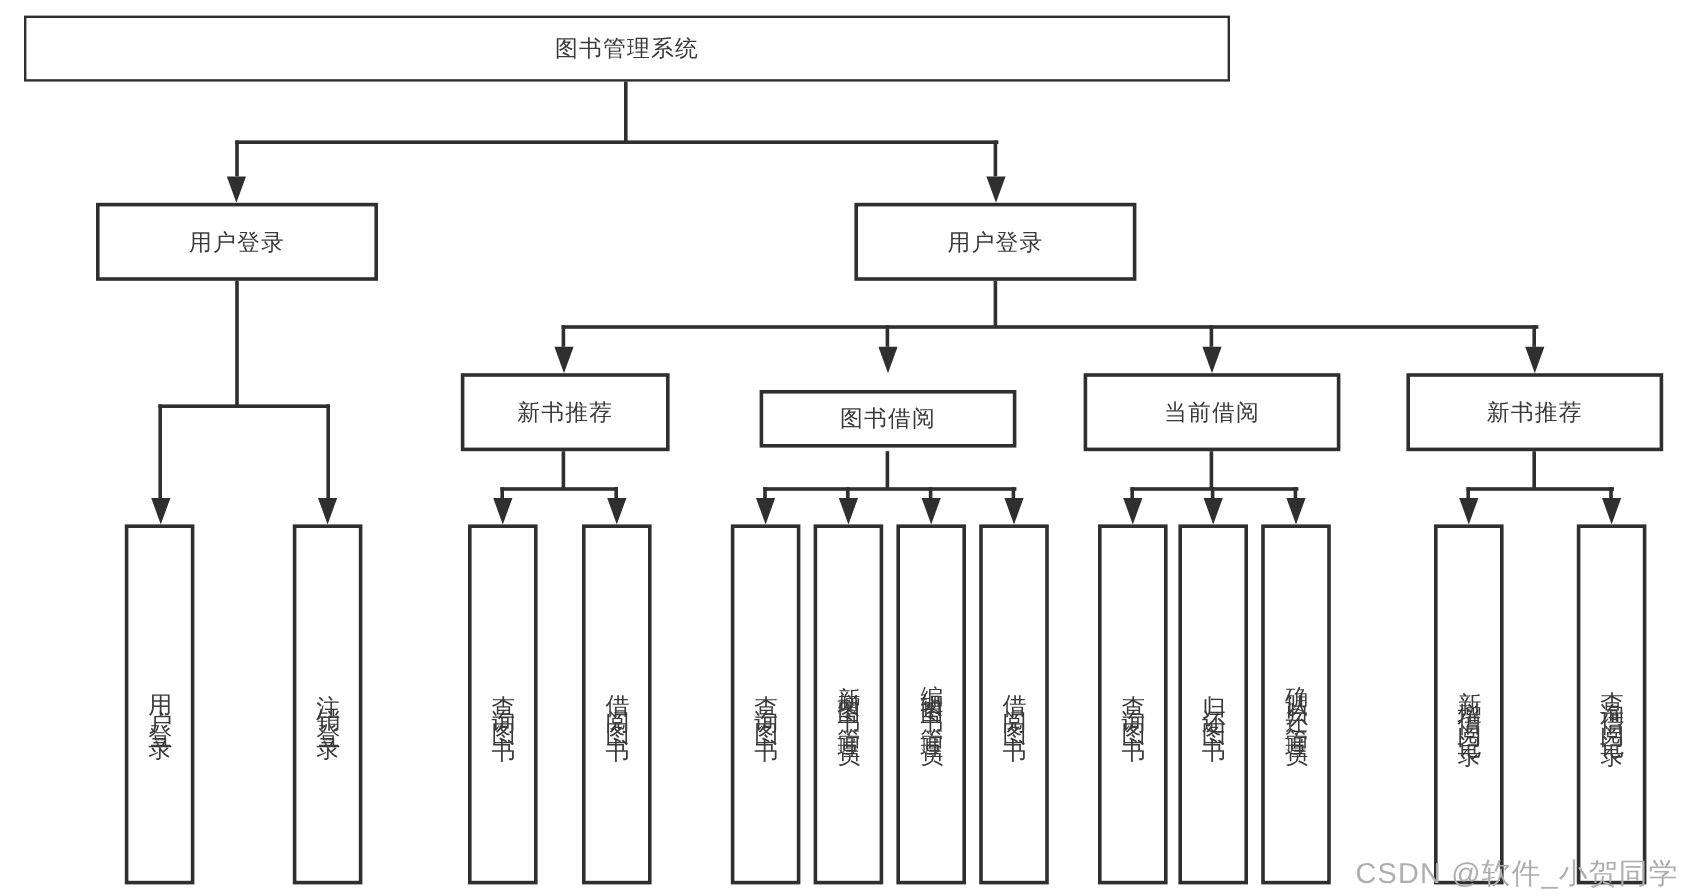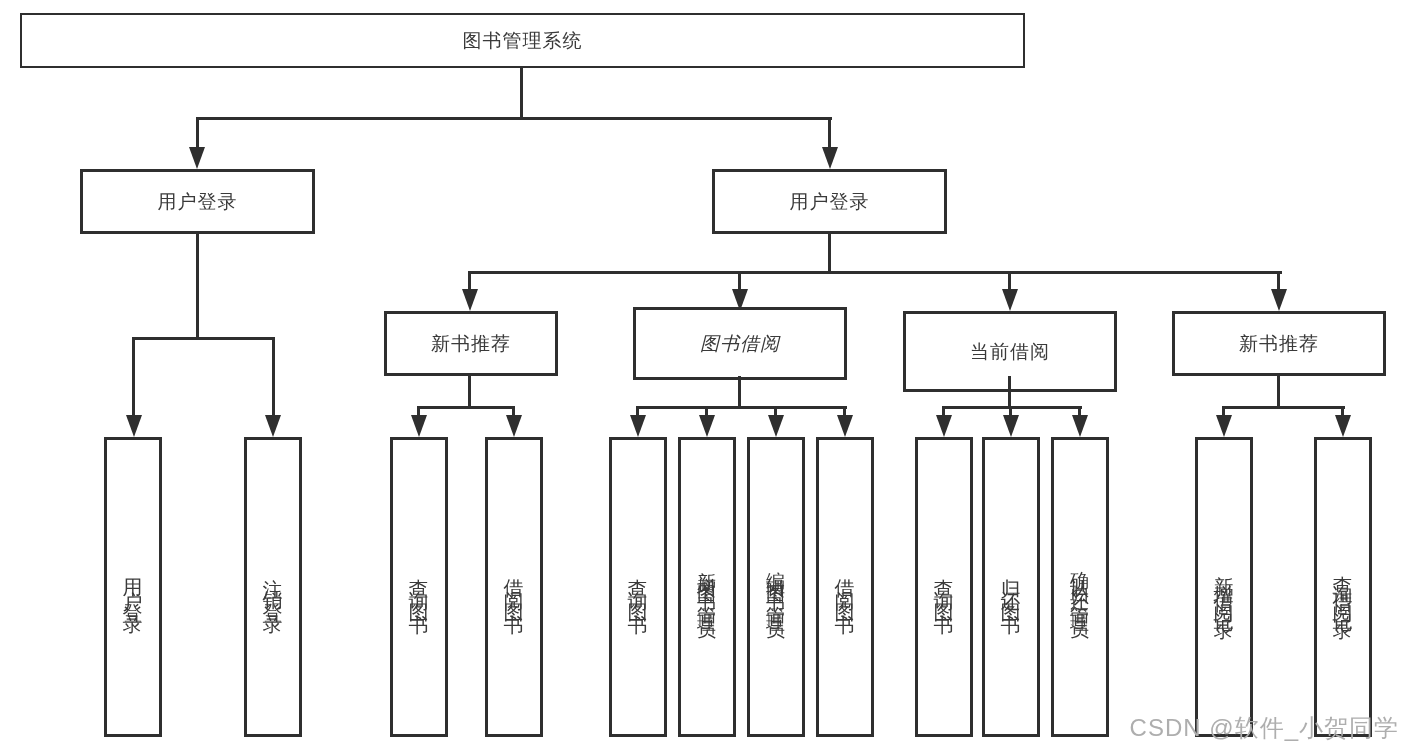--- a/index.html
+++ b/index.html
@@ -99,24 +99,24 @@
   <div class="vline" style="left:738px;top:271px;height:18px;"></div>
   <div class="ah" style="left:732px;top:289px;"></div>
   <div class="vline" style="left:1008px;top:271px;height:18px;"></div>
   <div class="ah" style="left:1002px;top:289px;"></div>
   <div class="vline" style="left:1277px;top:271px;height:18px;"></div>
   <div class="ah" style="left:1271px;top:289px;"></div>
 
   <div class="box" style="left:384px;top:311px;width:174px;height:65px;">
     <span>新书推荐</span>
   </div>
-  <div class="box" style="left:633px;top:307px;width:214px;height:73px;font-style:italic;">
+  <div class="box" style="left:633px;top:325px;width:214px;height:48px;">
     <span>图书借阅</span>
   </div>
-  <div class="box" style="left:903px;top:311px;width:214px;height:81px;">
+  <div class="box" style="left:903px;top:311px;width:214px;height:65px;">
     <span>当前借阅</span>
   </div>
   <div class="box" style="left:1172px;top:311px;width:214px;height:65px;">
     <span>新书推荐</span>
   </div>
 
   <div class="vline" style="left:468px;top:376px;height:31px;"></div>
   <div class="hline" style="left:417px;top:406px;width:98px;"></div>
   <div class="vline" style="left:417px;top:406px;height:9px;"></div>
   <div class="ah" style="left:411px;top:415px;"></div>

